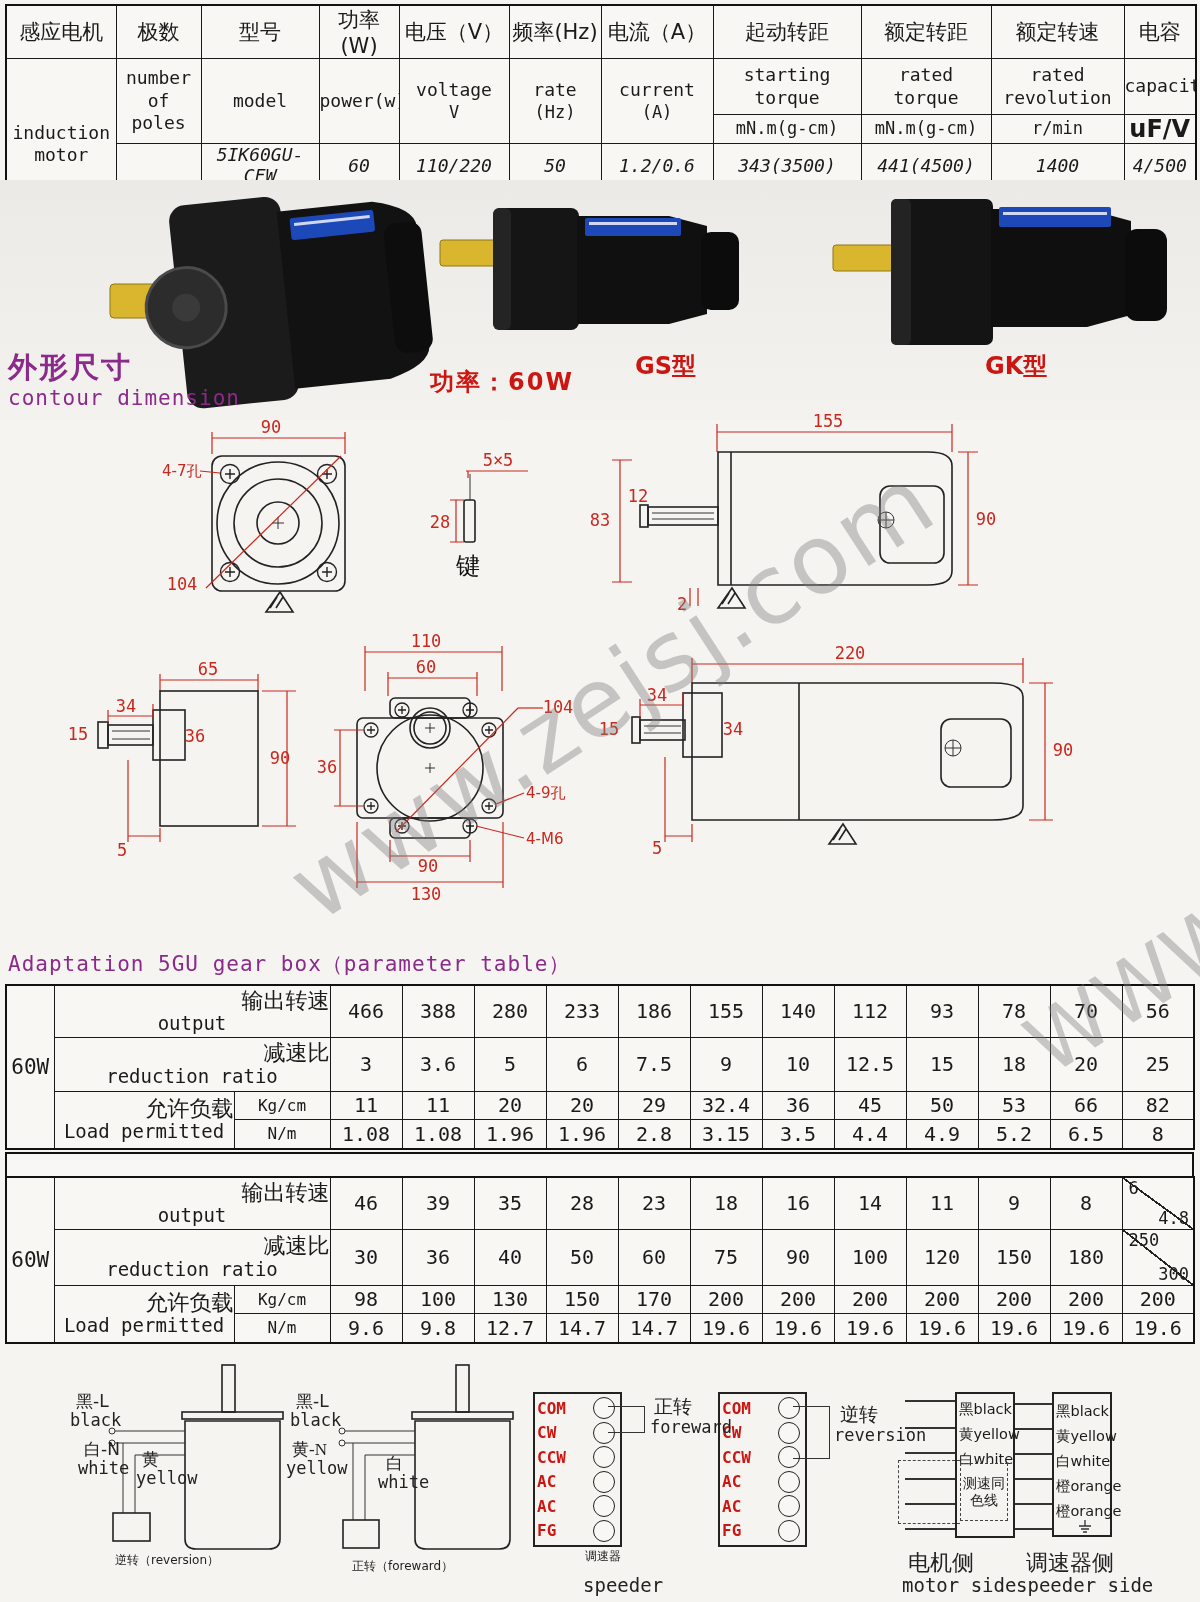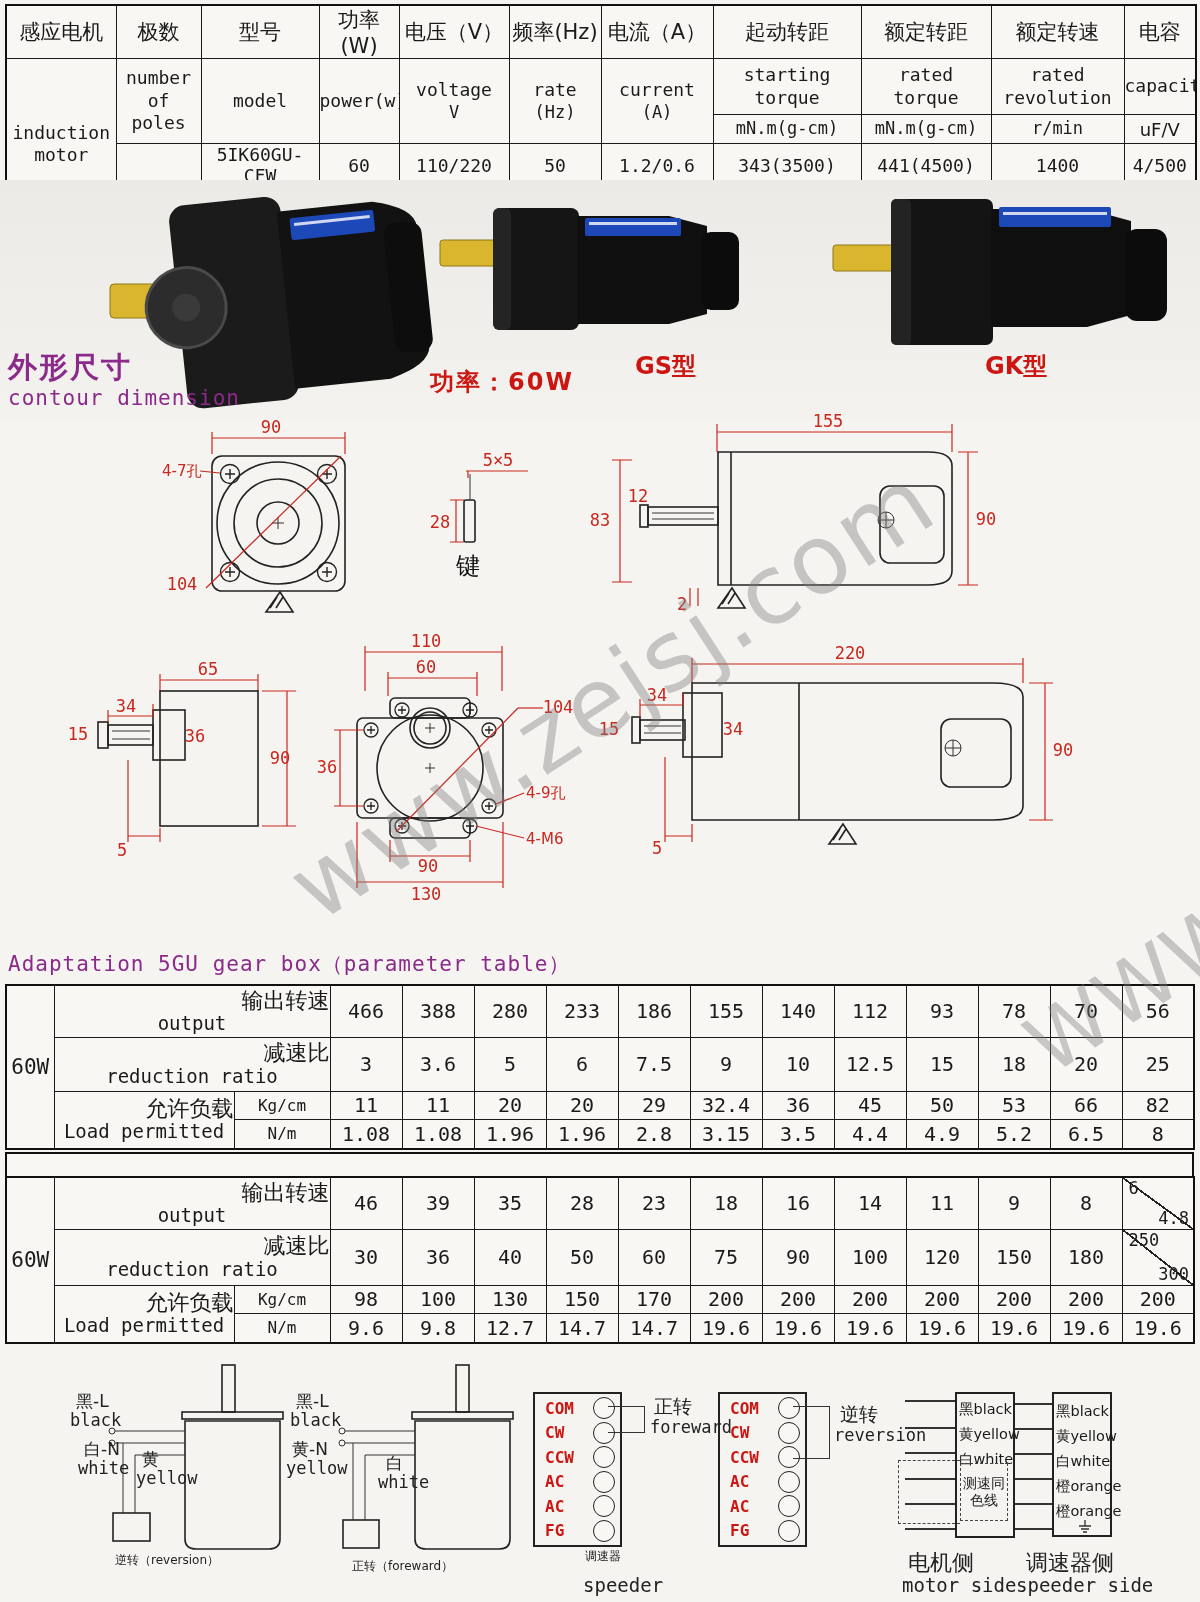--- a/index.html
+++ b/index.html
@@ -9,22 +9,22 @@
   .mono{font-family:"DejaVu Sans Mono",monospace;}
 
   
   table{border-collapse:collapse;table-layout:fixed;background:#f8f7f4;}
   td{border:1px solid #1a1a1a;text-align:center;vertical-align:middle;padding:0;overflow:hidden;}
   .spec,.gear{border:2.5px solid #111;}
   .spec td{font-size:20px;}
   .spec .cnh{font-size:21px;}
   .spec .enh{font-family:"DejaVu Sans Mono",monospace;font-size:18px;line-height:1.25;}
   .spec .u{font-size:17px;}
-  .spec .dat{font-family:"DejaVu Sans Mono",monospace;font-size:18px;}
-  .spec .sans{font-family:"DejaVu Sans",sans-serif;font-weight:normal;font-size:18px;}
+  .spec .dat{font-family:"DejaVu Sans Mono",monospace;font-size:18px;font-style:italic;}
+  .spec .sans{font-family:"DejaVu Sans",sans-serif;font-weight:bold;font-size:24px;}
   .gear .pw{font-family:"DejaVu Sans Mono",monospace;font-size:21px;}
   .gear .lbl .cn{font-size:22px;line-height:1.1;text-align:right;}
   .gear .lbl .en{font-family:"DejaVu Sans Mono",monospace;font-size:19px;line-height:1.1;}
   .gear .unit{font-family:"DejaVu Sans Mono",monospace;font-size:16px;}
   .gear td.num{font-family:"DejaVu Sans Mono",monospace;font-size:20px;}
   td.split{position:relative;}
   td.split .sa{position:absolute;top:0;left:6px;font-size:17px;}
   td.split .sb{position:absolute;bottom:1px;right:4px;font-size:17px;}
   td.split::after{content:"";position:absolute;inset:0;
      background:linear-gradient(to top right,transparent calc(50% - 0.9px),#222 calc(50% - 0.9px),#222 calc(50% + 0.9px),transparent calc(50% + 0.9px));}
@@ -45,21 +45,21 @@
       color:rgba(125,125,125,0.40);white-space:nowrap;z-index:5;}
   .lbl-red{position:absolute;color:#cc1612;font-size:24px;font-weight:bold;}
   .title-cn{position:absolute;color:#8b2a8b;font-size:29px;font-weight:bold;letter-spacing:2px;}
   .title-en{position:absolute;color:#8b2a8b;font-family:"DejaVu Sans Mono",monospace;font-size:21px;letter-spacing:1px;}
 
   
   .wtxt{position:absolute;font-size:17px;color:#222;}
   .wtxt.mono{font-family:"DejaVu Sans Mono",monospace;}
   .wcap{position:absolute;font-size:12px;color:#222;}
   .tblock{position:absolute;width:89px;height:155px;border:2px solid #222;display:flex;flex-direction:column;justify-content:space-around;padding:2px 0;box-sizing:border-box;background:transparent;}
-  .trow{display:flex;align-items:center;padding:0 5px 0 10px;}
+  .trow{display:flex;align-items:center;padding:0 5px 0 2px;}
   .tlabel{color:#cc1612;font-family:"DejaVu Sans Mono",monospace;font-weight:bold;font-size:16px;flex:1;text-align:left;}
   .tcircle{width:20px;height:20px;border:1.8px solid #222;border-radius:50%;background:#f8f7f4;}
   .brk{position:absolute;border:1.6px solid #333;border-left:none;}
   .wire{position:absolute;height:1.6px;background:#333;}
   .sidebox{position:absolute;border:2px solid #222;box-sizing:border-box;background:transparent;}
   .sidebox span{position:absolute;left:2px;font-size:14.5px;white-space:nowrap;}
   .dashedbox{position:absolute;border:1.6px dashed #444;border-right:none;box-sizing:border-box;}
   .tachbox{position:absolute;border:1.5px dashed #444;box-sizing:border-box;font-size:14px;line-height:1.25;text-align:center;display:flex;align-items:center;justify-content:center;}
 </style>
 </head>
@@ -560,21 +560,21 @@
   <span class="wtxt" style="left:76px;top:1390px;">黑-L</span>
   <span class="wtxt mono" style="left:70px;top:1410px;">black</span>
   <span class="wtxt" style="left:84px;top:1438px;">白-N</span>
   <span class="wtxt mono" style="left:78px;top:1458px;">white</span>
   <span class="wtxt" style="left:142px;top:1448px;">黄</span>
   <span class="wtxt mono" style="left:136px;top:1468px;">yellow</span>
   <div class="wcap" style="left:115px;top:1552px;">逆转（reversion）</div>
 
   <span class="wtxt" style="left:296px;top:1390px;">黑-L</span>
   <span class="wtxt mono" style="left:290px;top:1410px;">black</span>
-  <span class="wtxt" style="left:292px;top:1438px;">黄-N</span>
+  <span class="wtxt" style="left:292px;top:1438px;font-family:Liberation Serif, serif;">黄-N</span>
   <span class="wtxt mono" style="left:286px;top:1458px;">yellow</span>
   <span class="wtxt" style="left:386px;top:1452px;">白</span>
   <span class="wtxt mono" style="left:378px;top:1472px;">white</span>
   <div class="wcap" style="left:352px;top:1558px;">正转（foreward）</div>
 
   <div class="tblock" style="left:533px;top:1392px;">
       <div class="trow">
         <span class="tlabel">COM</span>
         <span class="tcircle"></span>
       </div>

